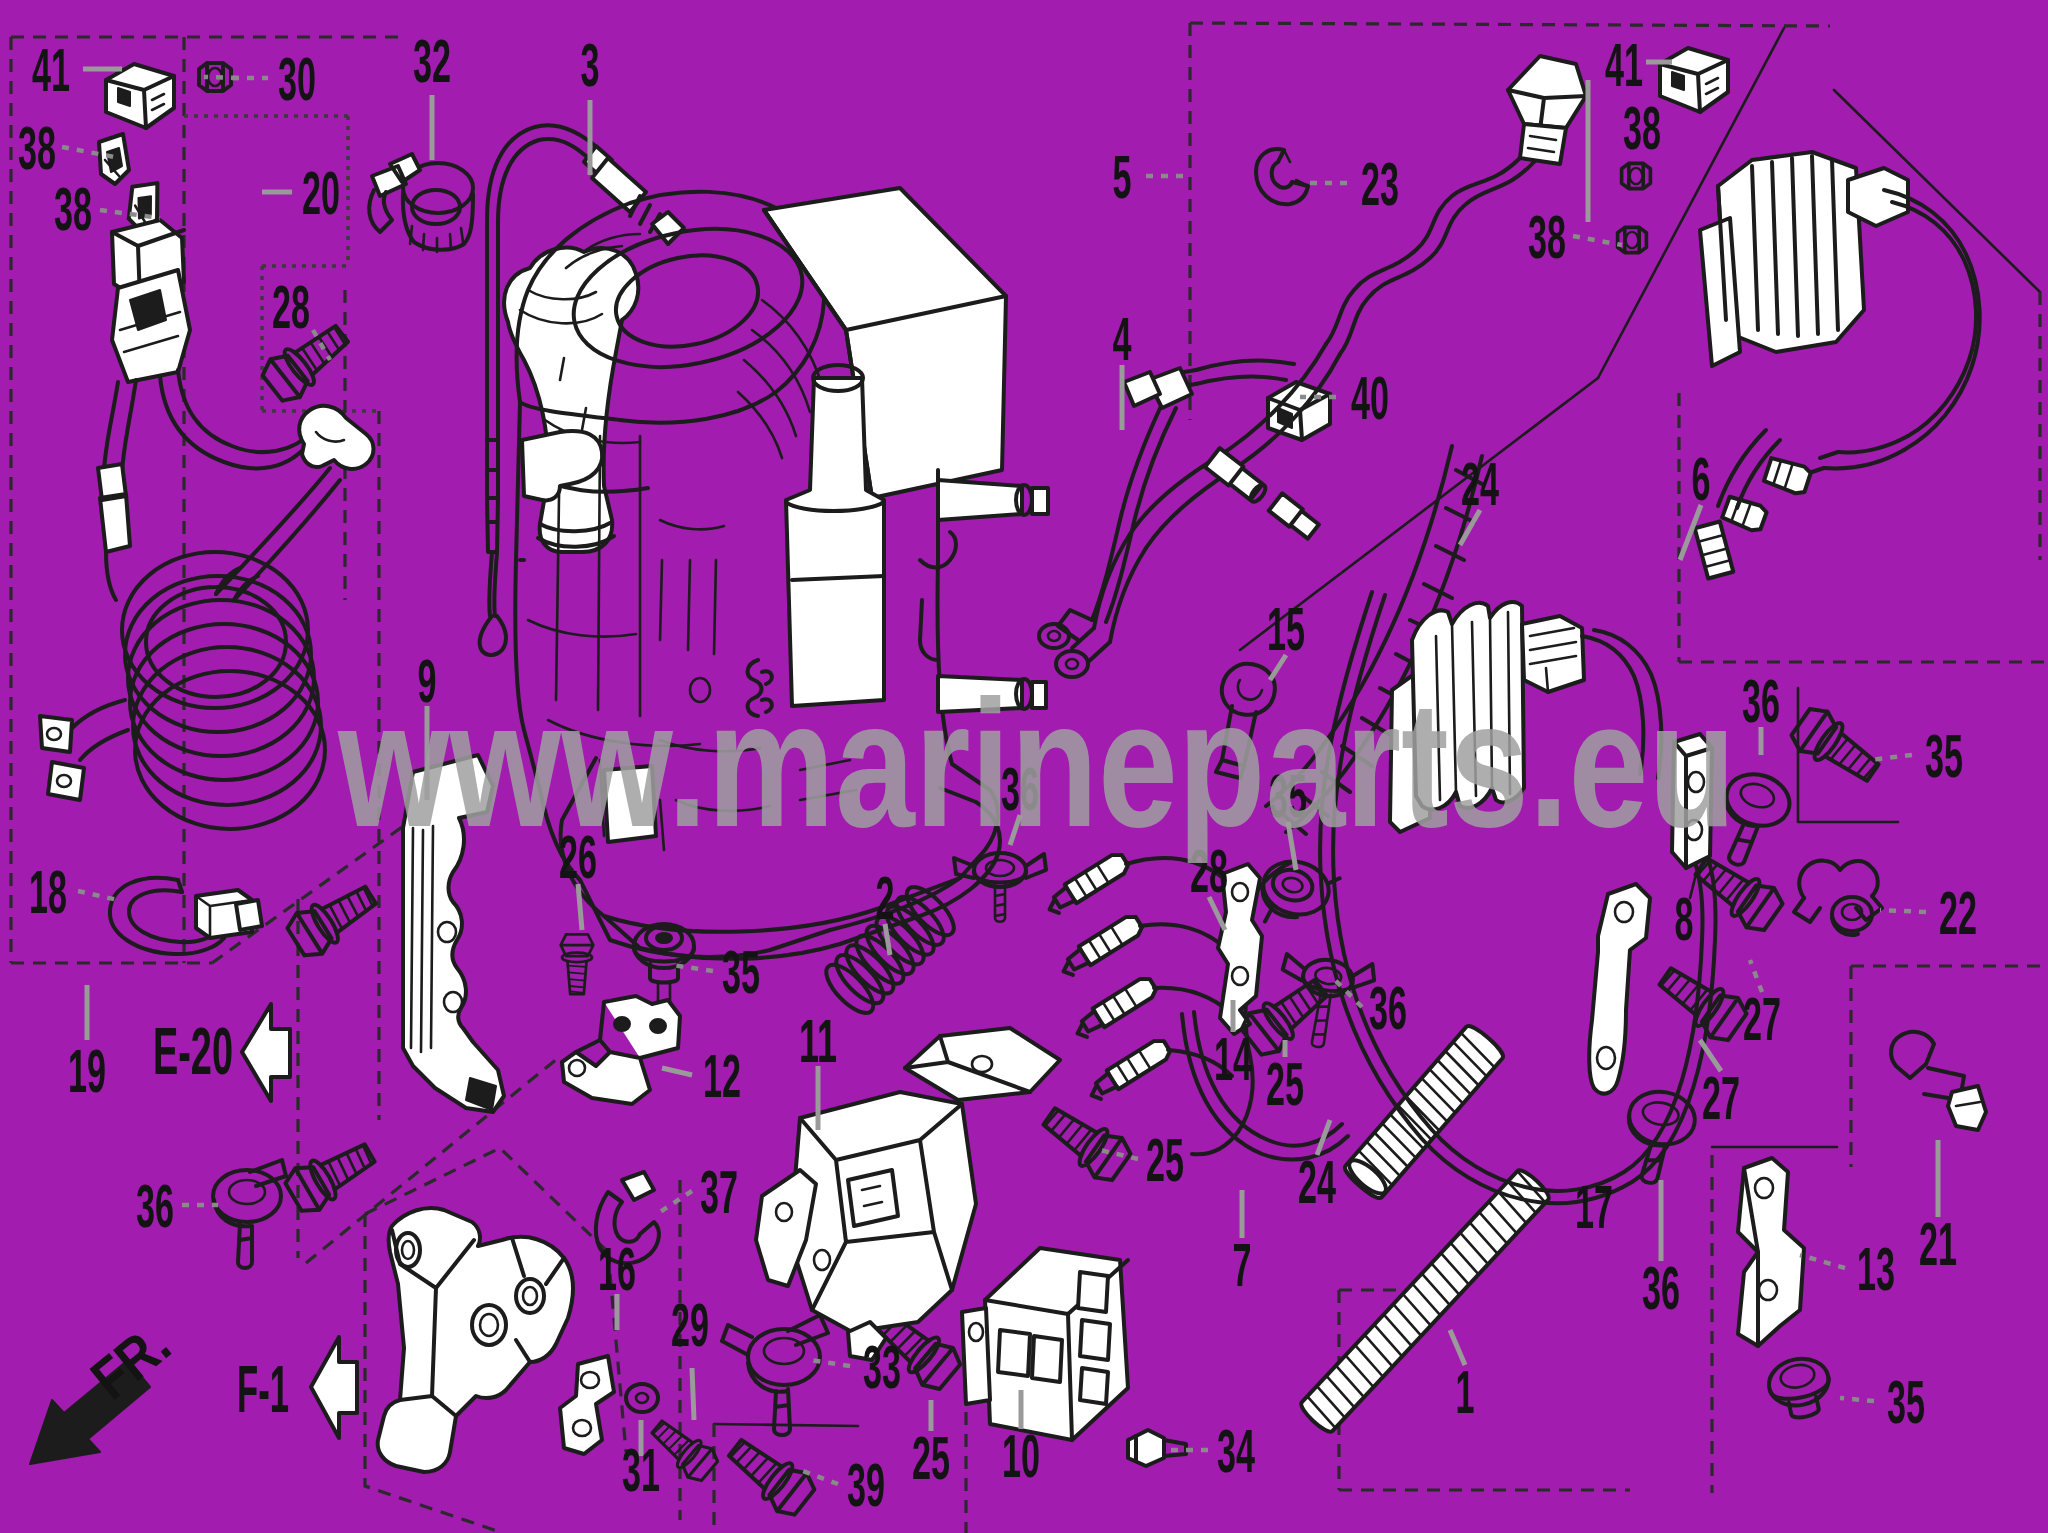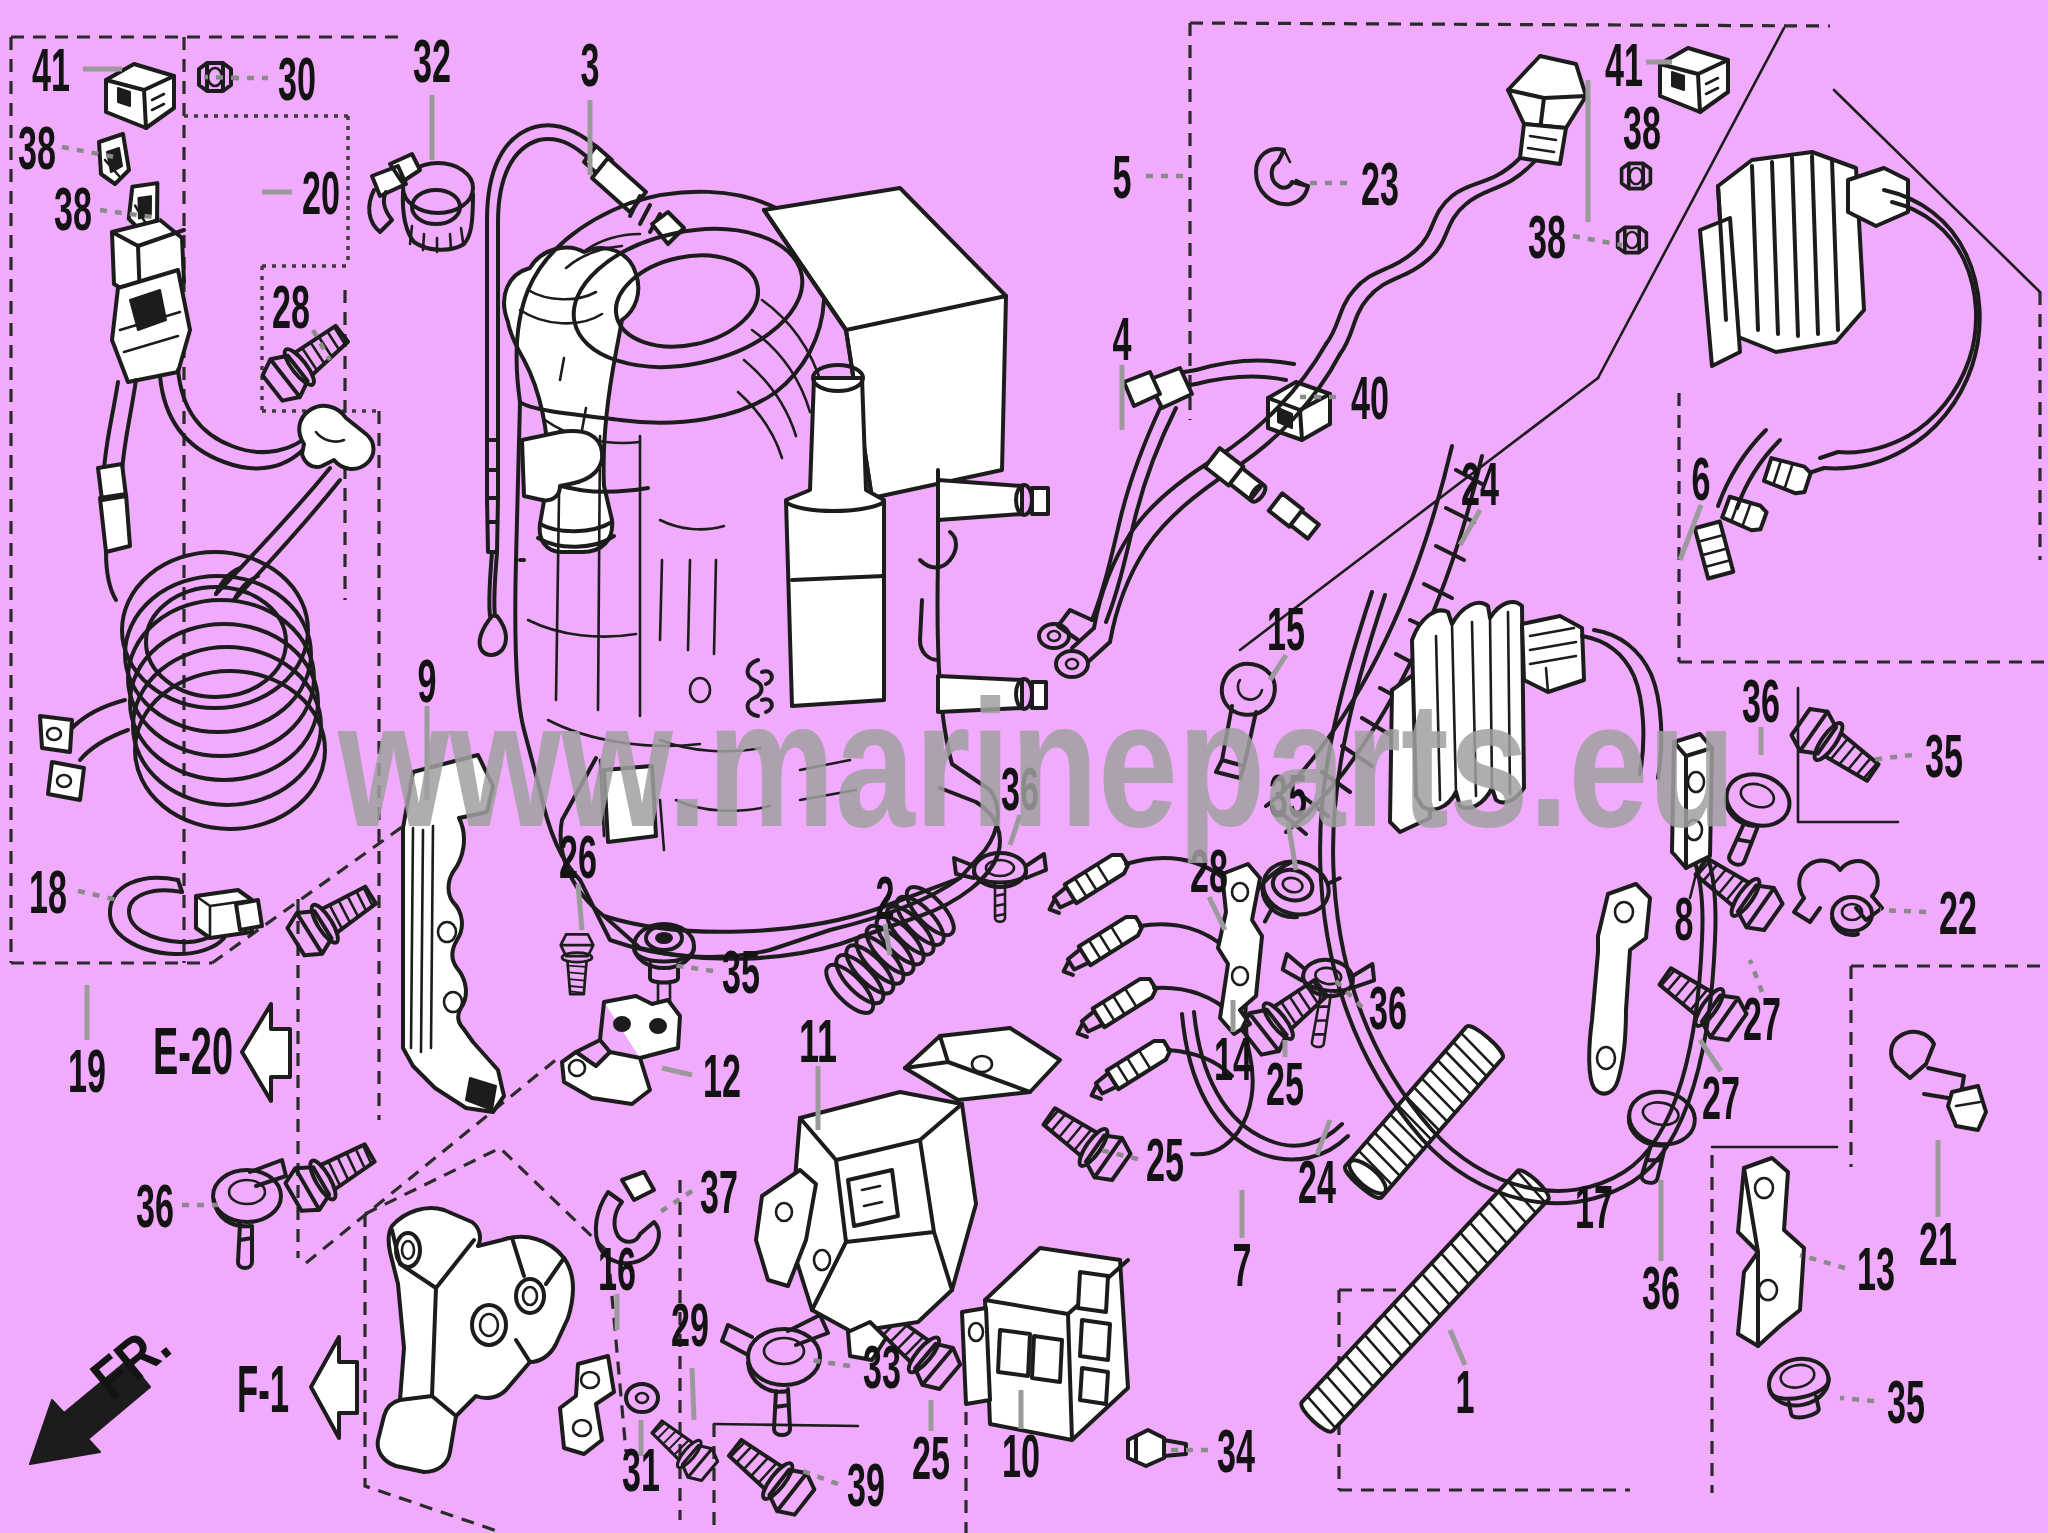--- a/index.html
+++ b/index.html
@@ -1,16 +1,16 @@
 <!DOCTYPE html>
 <html><head>
 <meta charset="utf-8">
 <style>
   html,body{margin:0;padding:0;background:#fff;}
-  #page{position:relative;width:2048px;height:1533px;background:#f0abfc;overflow:hidden;}
+  #page{position:relative;width:2048px;height:1533px;background:#a21caf;overflow:hidden;}
   svg{position:absolute;left:0;top:0;filter:blur(0.75px);}
   .lbl{font-family:"Liberation Sans",sans-serif;font-weight:bold;font-size:61px;fill:#131313;}
   .art{stroke:#1c1c1c;fill:none;stroke-width:4;stroke-linecap:round;stroke-linejoin:round;}
   .artf{stroke:#1c1c1c;fill:#fff;stroke-width:4;stroke-linejoin:round;}
   .artk{stroke:#1c1c1c;fill:#1c1c1c;stroke-width:2;stroke-linejoin:round;}
   .thin{stroke-width:2.6;}
   .ldr{stroke:#9a9a9a;stroke-width:5;fill:none;}
   .ldrd{stroke:#8a8a8a;stroke-width:4.5;fill:none;stroke-dasharray:7 8;}
   .dash{stroke:#2a2a2a;stroke-width:3.2;fill:none;stroke-dasharray:13 9;}
   .dots{stroke:#3a3a3a;stroke-width:3.4;fill:none;stroke-dasharray:4 6;}

